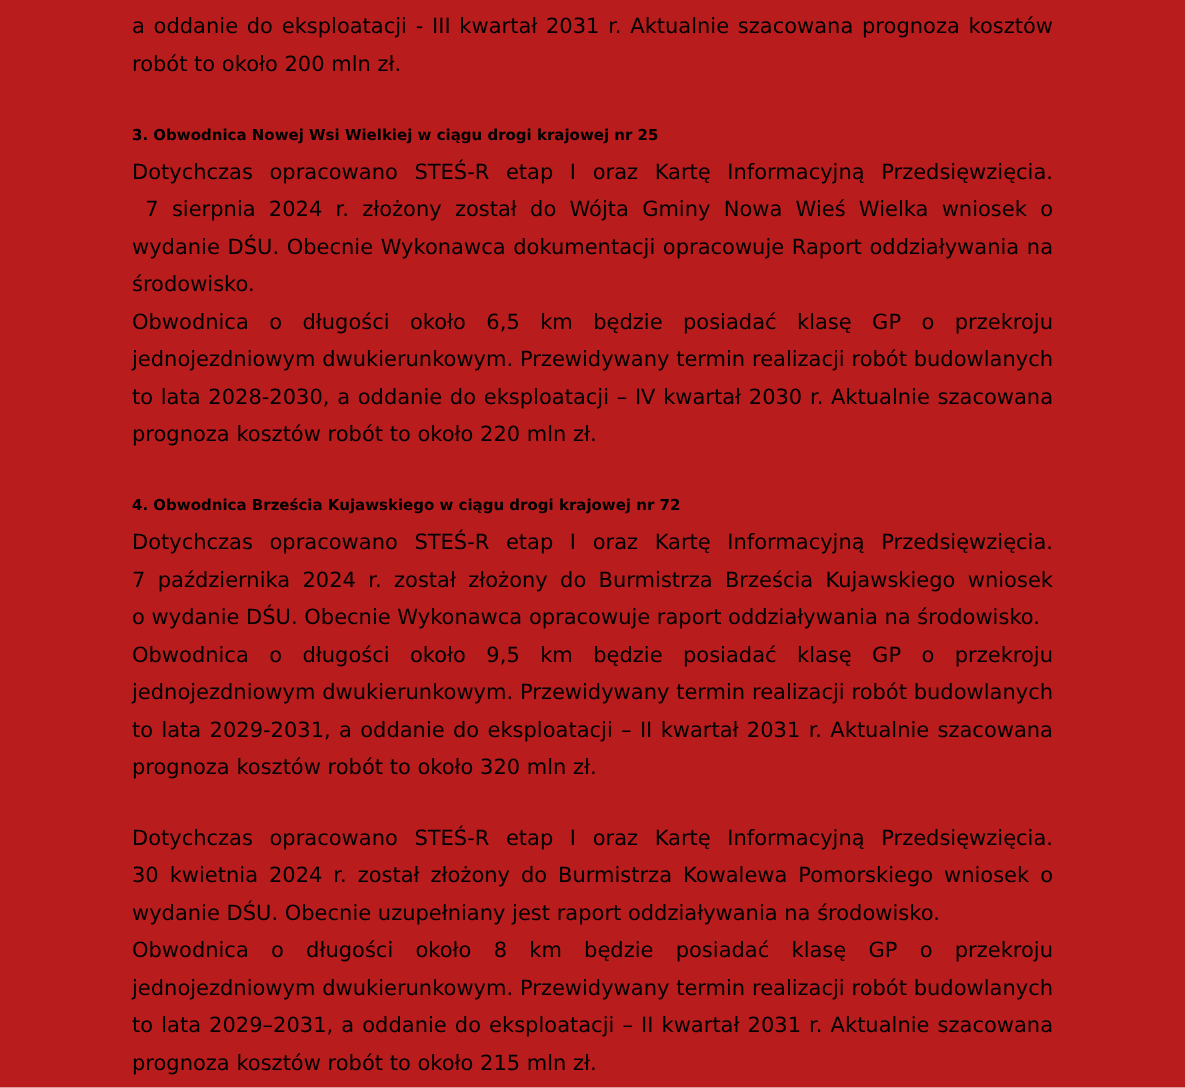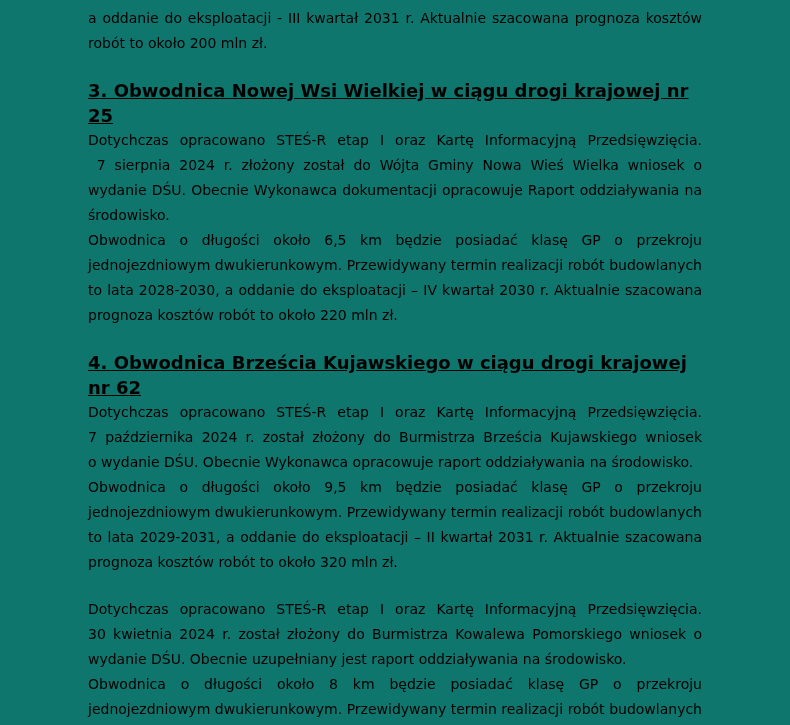--- a/index.html
+++ b/index.html
@@ -5,60 +5,59 @@
   html, body {
     margin: 0;
     padding: 0;
     background: #ffffff;
   }
   .page {
     position: relative;
     box-sizing: border-box;
     width: 790px;
     height: 725px;
-    background: #0f766e;
+    background: #b91c1c;
     color: #000000;
     padding: 6px 88px 0 88px;
     font-family: "DejaVu Sans", sans-serif;
     font-size: 14px;
     line-height: 25px;
     overflow: hidden;
   }
   .body-text {
     margin: 0;
     text-align: justify;
     text-justify: inter-word;
   }
   .doc-section {
     margin-top: 22px;
   }
   .section-heading {
     margin: 0;
-    font-size: 18px;
+    font-size: 10px;
     line-height: 25px;
     font-weight: bold;
     text-align: left;
-    text-decoration: underline;
   }
 </style>
 </head>
 <body>
 
 <div class="page">
 
   <p class="body-text">a oddanie do eksploatacji - III kwartał 2031 r. Aktualnie szacowana prognoza kosztów robót to około 200 mln zł.</p>
 
   <section class="doc-section">
     <h2 class="section-heading">3. Obwodnica Nowej Wsi Wielkiej w ciągu drogi krajowej nr 25</h2>
     <p class="body-text">Dotychczas opracowano STEŚ-R etap I oraz Kartę Informacyjną Przedsięwzięcia. &nbsp;7&nbsp;sierpnia 2024&nbsp;r. złożony został do Wójta Gminy Nowa Wieś Wielka wniosek o wydanie DŚU. Obecnie Wykonawca dokumentacji opracowuje Raport oddziaływania na środowisko.</p>
     <p class="body-text">Obwodnica o długości około 6,5 km będzie posiadać klasę GP o przekroju jednojezdniowym dwukierunkowym. Przewidywany termin realizacji robót budowlanych to lata 2028-2030, a&nbsp;oddanie do eksploatacji – IV kwartał 2030 r. Aktualnie szacowana prognoza kosztów robót to około 220 mln zł.</p>
   </section>
 
   <section class="doc-section">
-    <h2 class="section-heading">4. Obwodnica Brześcia Kujawskiego w ciągu drogi krajowej nr 62</h2>
+    <h2 class="section-heading">4. Obwodnica Brześcia Kujawskiego w ciągu drogi krajowej nr 72</h2>
     <p class="body-text">Dotychczas opracowano STEŚ-R etap I oraz Kartę Informacyjną Przedsięwzięcia. 7&nbsp;października&nbsp;2024&nbsp;r. został złożony do Burmistrza Brześcia Kujawskiego wniosek o&nbsp;wydanie DŚU. Obecnie Wykonawca opracowuje raport oddziaływania na środowisko.</p>
     <p class="body-text">Obwodnica o długości około 9,5 km będzie posiadać klasę GP o przekroju jednojezdniowym dwukierunkowym. Przewidywany termin realizacji robót budowlanych to lata 2029-2031, a&nbsp;oddanie do eksploatacji – II kwartał 2031 r. Aktualnie szacowana prognoza kosztów robót to około 320 mln zł.</p>
   </section>
 
   <section class="doc-section">
     <p class="body-text">Dotychczas opracowano STEŚ-R etap I oraz Kartę Informacyjną Przedsięwzięcia. 30&nbsp;kwietnia&nbsp;2024&nbsp;r. został złożony do Burmistrza Kowalewa Pomorskiego wniosek o wydanie DŚU. Obecnie uzupełniany jest raport oddziaływania na środowisko.</p>
     <p class="body-text">Obwodnica o długości około 8 km będzie posiadać klasę GP o przekroju jednojezdniowym dwukierunkowym. Przewidywany termin realizacji robót budowlanych to lata 2029–2031, a&nbsp;oddanie do eksploatacji – II kwartał 2031 r. Aktualnie szacowana prognoza kosztów robót to około 215 mln zł.</p>
   </section>
 
 </div>

